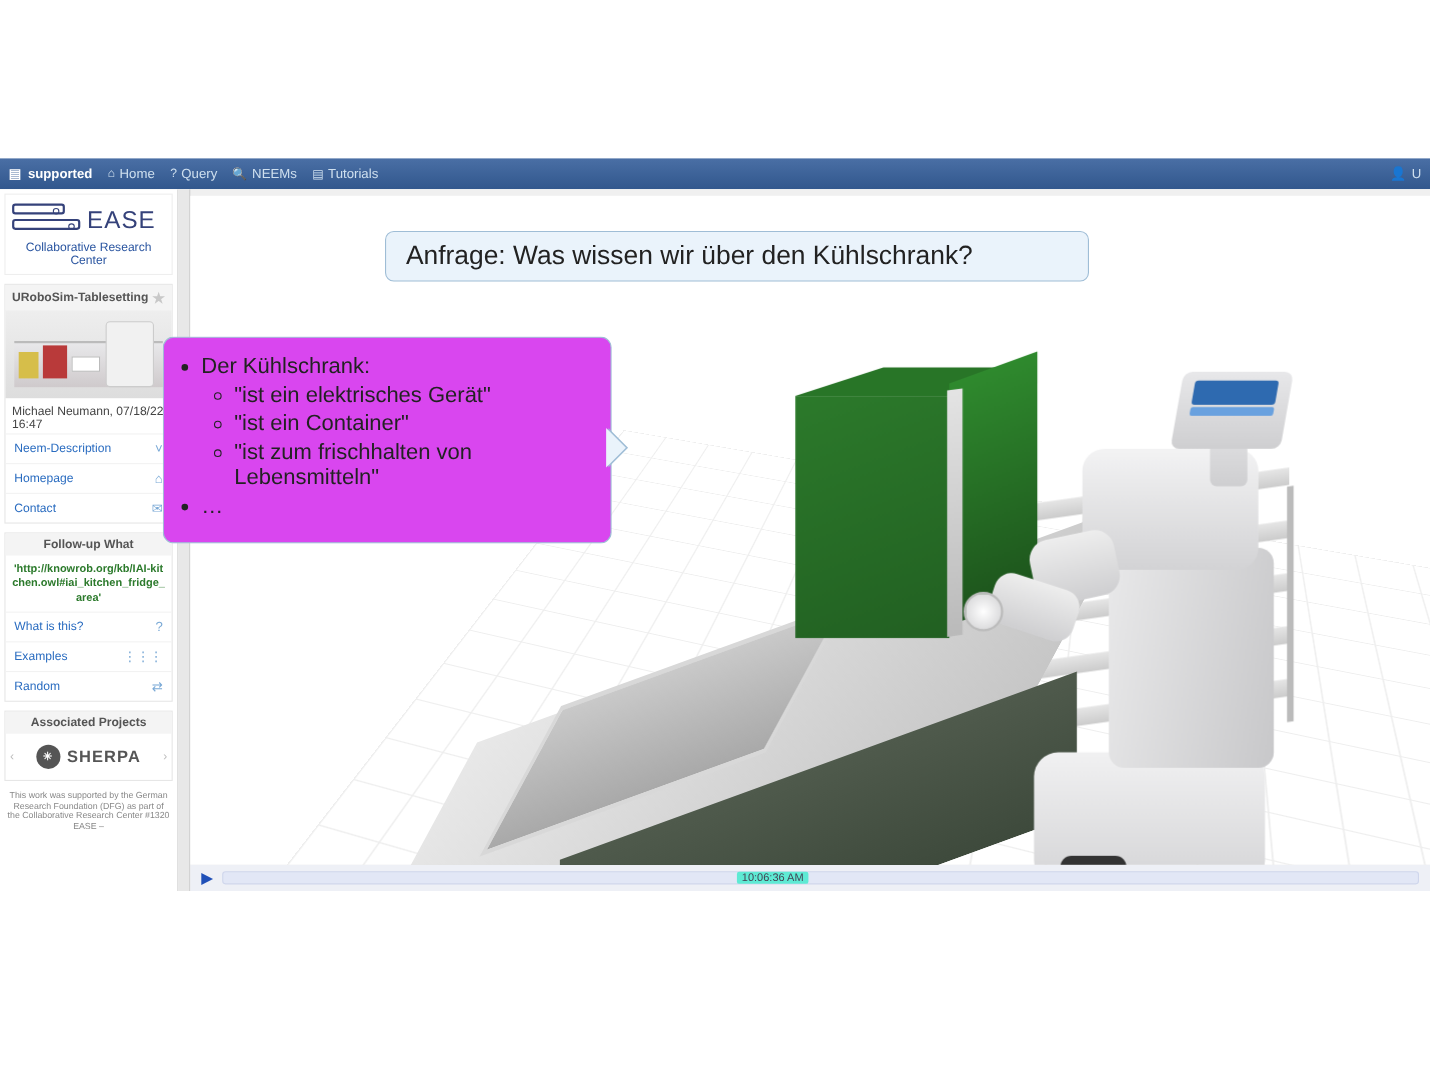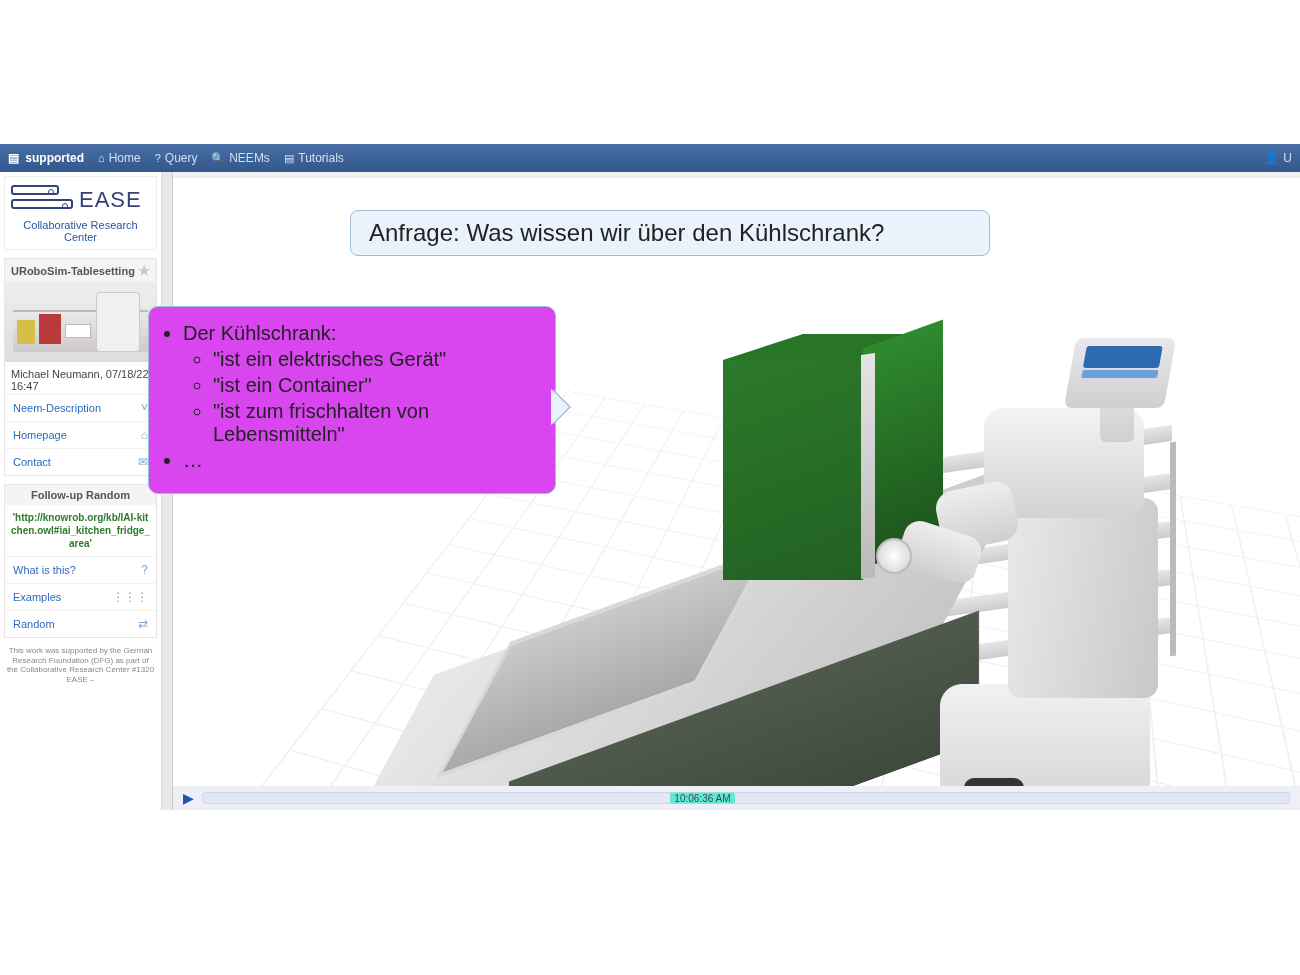--- a/index.html
+++ b/index.html
@@ -425,38 +425,49 @@
               <span class="ico">⌂</span>
             </div>
             <div class="lnk">
               <span>Contact</span>
               <span class="ico">✉</span>
             </div>
           </div>
         </div>
 
         <div class="panel">
-          <div class="panel-hdr" style="justify-content:center;">Follow-up Random</div>
+          <div class="panel-hdr" style="justify-content:center;">Follow-up What</div>
           <div class="follow-url">'http://knowrob.org/kb/IAI-kitchen.owl#iai_kitchen_fridge_area'</div>
           <div class="links">
             <div class="lnk">
               <span>What is this?</span>
               <span class="ico">?</span>
             </div>
             <div class="lnk">
               <span>Examples</span>
               <span class="ico">⋮⋮⋮</span>
             </div>
             <div class="lnk">
               <span>Random</span>
               <span class="ico">⇄</span>
             </div>
           </div>
         </div>
 
+        <div class="assoc">
+          <div class="panel-hdr" style="justify-content:center;">Associated Projects</div>
+          <div class="assoc-body">
+            <span class="chev">‹</span>
+            <span class="sherpa">
+              <span class="seal">✳</span>
+              <span>SHERPA</span>
+            </span>
+            <span class="chev">›</span>
+          </div>
+        </div>
 
         <div class="foot">This work was supported by the German Research Foundation (DFG) as part of the Collaborative Research Center #1320 EASE –</div>
       </div>
 
       <div class="splitter"></div>
 
       <div class="viewport-col">
         <div class="viewport">
           <div class="floor-grid"></div>
 

